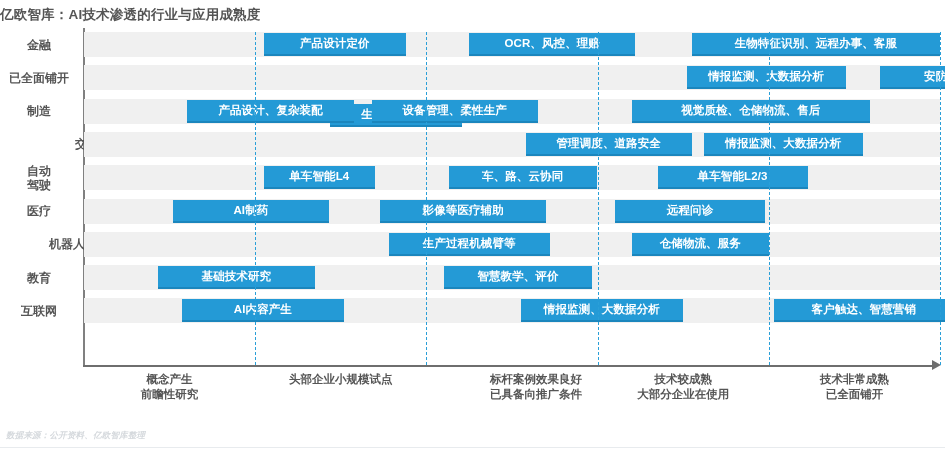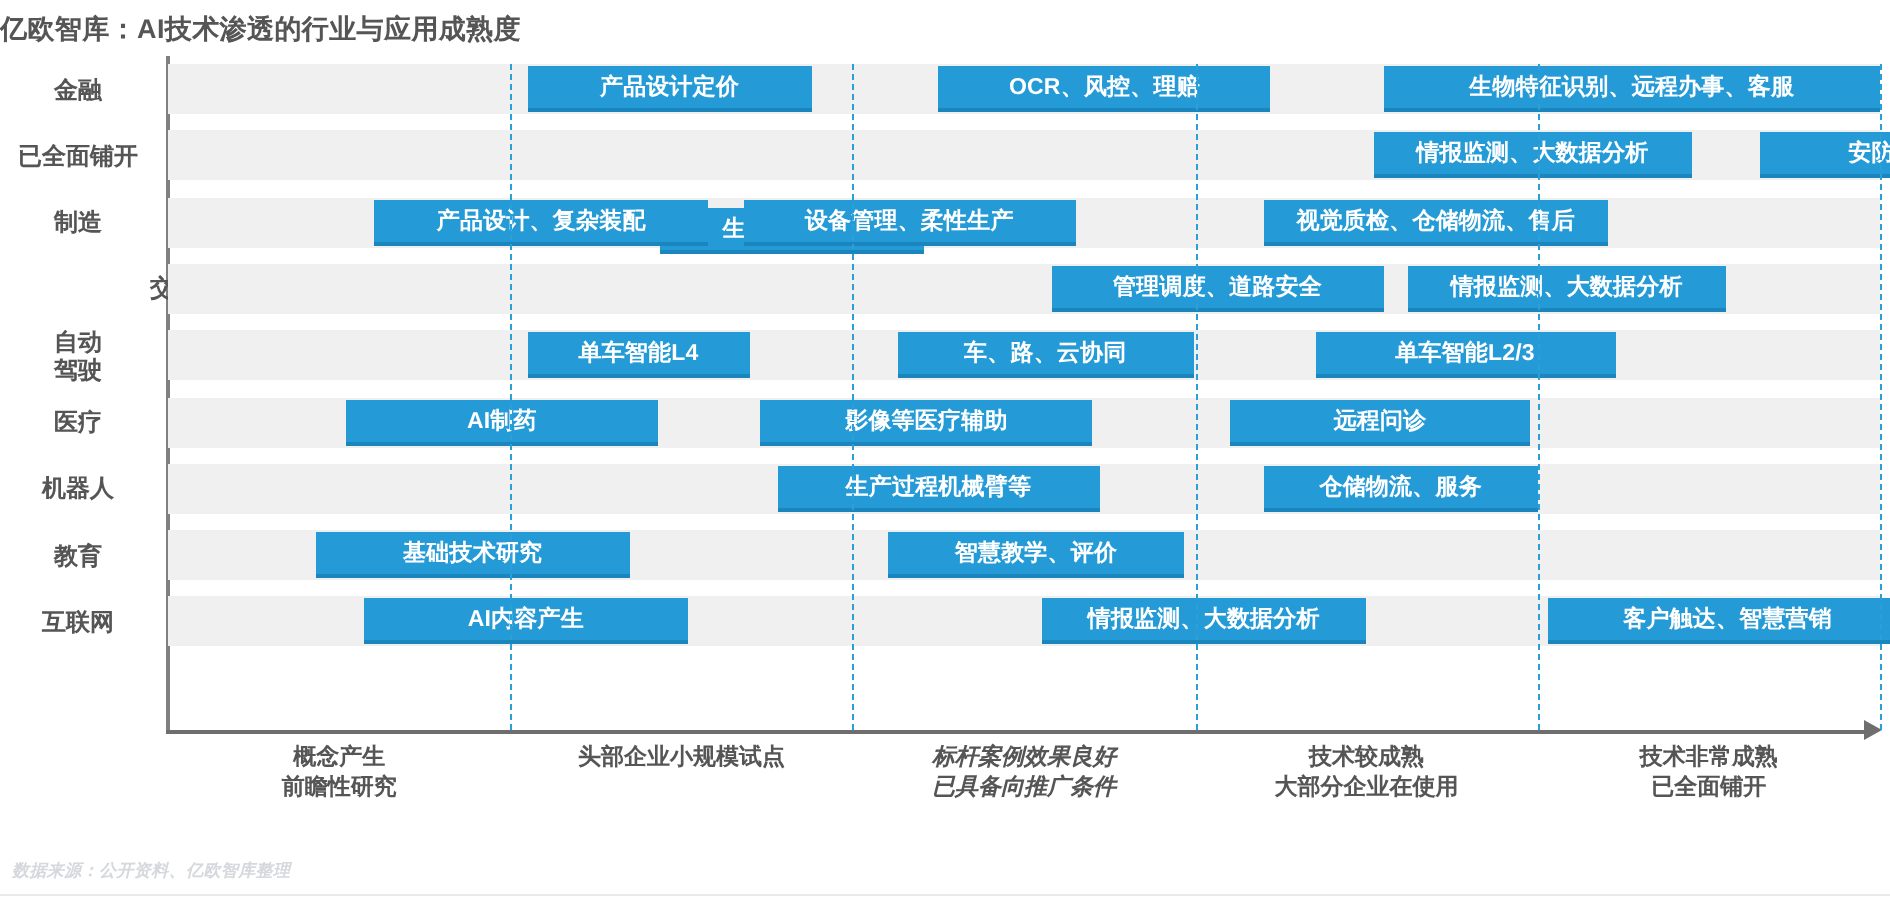--- a/index.html
+++ b/index.html
@@ -165,21 +165,21 @@
     <div class="cat-label" style="top: 137.4px; padding-left: 48px;">
       <div>交通</div>
     </div>
     <div class="cat-label" style="top: 163.7px;">
       <div>自动</div>
       <div>驾驶</div>
     </div>
     <div class="cat-label" style="top: 204px;">
       <div>医疗</div>
     </div>
-    <div class="cat-label" style="top: 237.3px;">
+    <div class="cat-label" style="top: 237.3px; padding-left: 28px;">
       <div>机器人</div>
     </div>
     <div class="cat-label" style="top: 270.6px;">
       <div>教育</div>
     </div>
     <div class="cat-label" style="top: 303.9px;">
       <div>互联网</div>
     </div>
   </div>
 
@@ -194,21 +194,21 @@
     <div class="row-band" style="top: 233.1px; height: 25px;"></div>
     <div class="row-band" style="top: 266.4px; height: 25px;"></div>
     <div class="bar" style="left: 179.76px; width: 142.096px; top: 1px;">产品设计定价</div>
     <div class="bar" style="left: 385.2px; width: 166.064px; top: 1px;">OCR、风控、理赔</div>
     <div class="bar" style="left: 607.76px; width: 248.24px; top: 1px; font-family: Liberation Serif, serif;">生物特征识别、远程办事、客服</div>
     <div class="bar" style="left: 246px; width: 132px; top: 34.3px; margin-top: 38px;">生活体验提升</div>
     <div class="bar" style="left: 602.624px; width: 159.216px; top: 34.3px;">情报监测、大数据分析</div>
     <div class="bar" style="left: 796.08px; width: 111.28px; top: 34.3px;">安防</div>
     <div class="bar" style="left: 102.72px; width: 167.776px; top: 67.6px;">产品设计、复杂装配</div>
     <div class="bar" style="left: 287.616px; width: 166.064px; top: 67.6px;">设备管理、柔性生产</div>
-    <div class="bar" style="left: 547.84px; width: 172px; top: 67.6px;">视觉质检、仓储物流、售后</div>
+    <div class="bar" style="left: 547.84px; width: 238px; top: 67.6px;">视觉质检、仓储物流、售后</div>
     <div class="bar" style="left: 441.696px; width: 166.064px; top: 100.9px;">管理调度、道路安全</div>
     <div class="bar" style="left: 619.744px; width: 159.216px; top: 100.9px;">情报监测、大数据分析</div>
     <div class="bar" style="left: 179.76px; width: 111px; top: 134.2px;">单车智能L4</div>
     <div class="bar" style="left: 364.656px; width: 148px; top: 134.2px;">车、路、云协同</div>
     <div class="bar" style="left: 573.52px; width: 150px; top: 134.2px;">单车智能L2/3</div>
     <div class="bar" style="left: 89.024px; width: 155.792px; top: 167.5px;">AI制药</div>
     <div class="bar" style="left: 296.176px; width: 166.064px; top: 167.5px;">影像等医疗辅助</div>
     <div class="bar" style="left: 530.72px; width: 150.656px; top: 167.5px;">远程问诊</div>
     <div class="bar" style="left: 304.736px; width: 160.928px; top: 200.8px;">生产过程机械臂等</div>
     <div class="bar" style="left: 547.84px; width: 137px; top: 200.8px;">仓储物流、服务</div>
@@ -227,21 +227,21 @@
   </div>
 
 <div id="stage-labels">
     <div class="stage-label" style="left: 79.6px; width: 180px;">
       <div>概念产生</div>
       <div>前瞻性研究</div>
     </div>
     <div class="stage-label" style="left: 250.8px; width: 180px;">
       <div>头部企业小规模试点</div>
     </div>
-    <div class="stage-label" style="left: 422px; width: 180px; font-style: italic;">
+    <div class="stage-label" style="left: 446px; width: 180px;">
       <div>标杆案例效果良好</div>
       <div>已具备向推广条件</div>
     </div>
     <div class="stage-label" style="left: 593.2px; width: 180px;">
       <div>技术较成熟</div>
       <div>大部分企业在使用</div>
     </div>
     <div class="stage-label" style="left: 764.4px; width: 180px;">
       <div>技术非常成熟</div>
       <div>已全面铺开</div>

